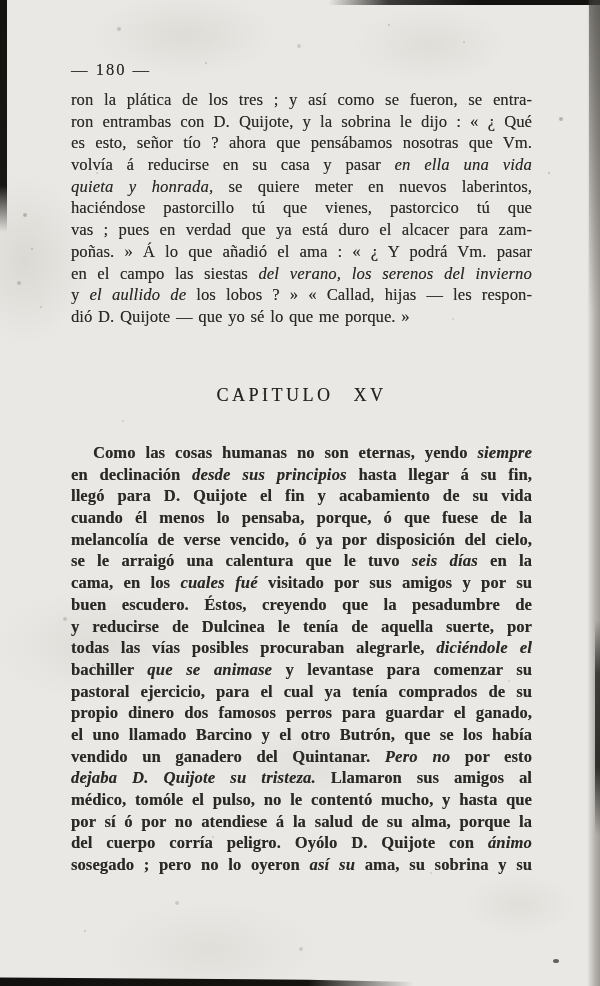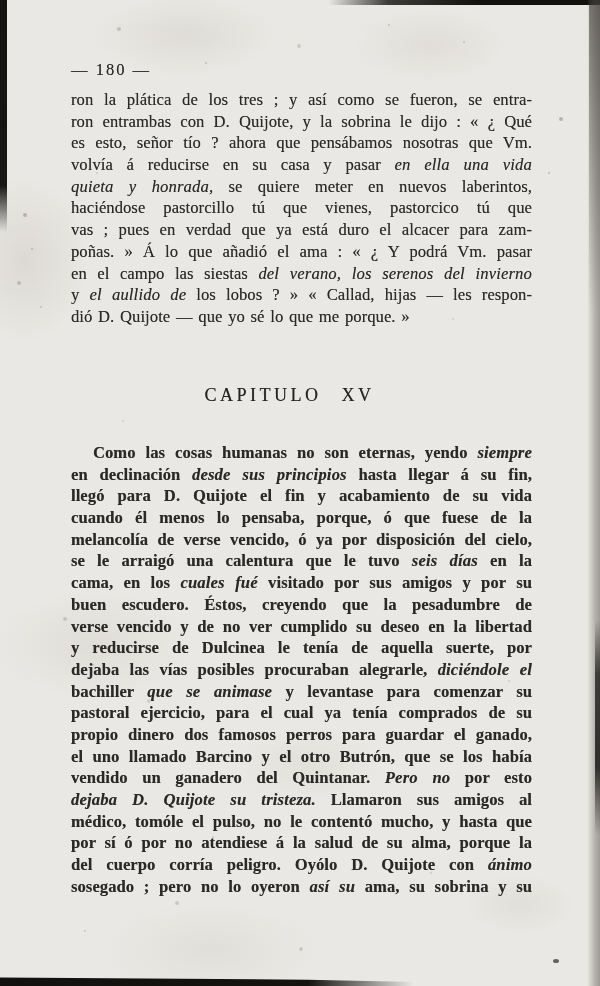--- a/index.html
+++ b/index.html
@@ -21,21 +21,21 @@
   }
   .page { position: absolute; inset: 0; }
 
   
   .pagenum {
     position: absolute; top: 60px; left: 71px; width: 461px;
     font-size: 16.5px; letter-spacing: 2px;
     text-shadow: 0.2px 0.2px 0.5px rgba(38,36,33,0.5);
   }
   .heading {
-    position: absolute; top: 385px; left: 59px; width: 461px;
+    position: absolute; top: 385px; left: 71px; width: 461px;
     text-align: center;
     font-size: 18px; letter-spacing: 3.5px; word-spacing: 12px;
     color: #242321;
     text-shadow: 0.2px 0.2px 0.5px rgba(38,36,33,0.5);
   }
   .col { position: absolute; left: 71px; width: 461px; }
   .para1 { top: 89px; }
   .para2 { top: 442px; font-weight: bold; }
   .line {
     font-size: 16.5px; line-height: 21.7px; height: 21.7px;
@@ -137,23 +137,22 @@
 
   <div class="col para2">
       <div class="line indent"><span>Como las cosas humanas no son eternas, yendo </span><i>siempre</i></div>
       <div class="line"><span>en declinación </span><i>desde sus principios</i><span> hasta llegar á su fin,</span></div>
       <div class="line"><span>llegó para D. Quijote el fin y acabamiento de su vida</span></div>
       <div class="line"><span>cuando él menos lo pensaba, porque, ó que fuese de la</span></div>
       <div class="line"><span>melancolía de verse vencido, ó ya por disposición del cielo,</span></div>
       <div class="line"><span>se le arraigó una calentura que le tuvo </span><i>seis días</i><span> en la</span></div>
       <div class="line"><span>cama, en los </span><i>cuales fué</i><span> visitado por sus amigos y por su</span></div>
       <div class="line"><span>buen escudero. Éstos, creyendo que la pesadumbre de</span></div>
-      <div class="line"><span>verse vencido y de no ver cumplido su deseo en la libertad</span></div>
       <div class="line"><span>y reducirse de Dulcinea le tenía de aquella suerte, por</span></div>
-      <div class="line"><span>dejaba las vías posibles procuraban alegrarle, </span><i>diciéndole el</i></div>
+      <div class="line"><span>todas las vías posibles procuraban alegrarle, </span><i>diciéndole el</i></div>
       <div class="line"><span>bachiller </span><i>que se animase</i><span> y levantase para comenzar su</span></div>
       <div class="line"><span>pastoral ejercicio, para el cual ya tenía comprados de su</span></div>
       <div class="line"><span>propio dinero dos famosos perros para guardar el ganado,</span></div>
       <div class="line"><span>el uno llamado Barcino y el otro Butrón, que se los había</span></div>
       <div class="line"><span>vendido un ganadero del Quintanar. </span><i>Pero no</i><span> por esto</span></div>
       <div class="line"><i>dejaba D. Quijote su tristeza.</i><span> Llamaron sus amigos al</span></div>
       <div class="line"><span>médico, tomóle el pulso, no le contentó mucho, y hasta que</span></div>
       <div class="line"><span>por sí ó por no atendiese á la salud de su alma, porque la</span></div>
       <div class="line"><span>del cuerpo corría peligro. Oyólo D. Quijote con </span><i>ánimo</i></div>
       <div class="line"><span>sosegado ; pero no lo oyeron </span><i>así su</i><span> ama, su sobrina y su</span></div>

